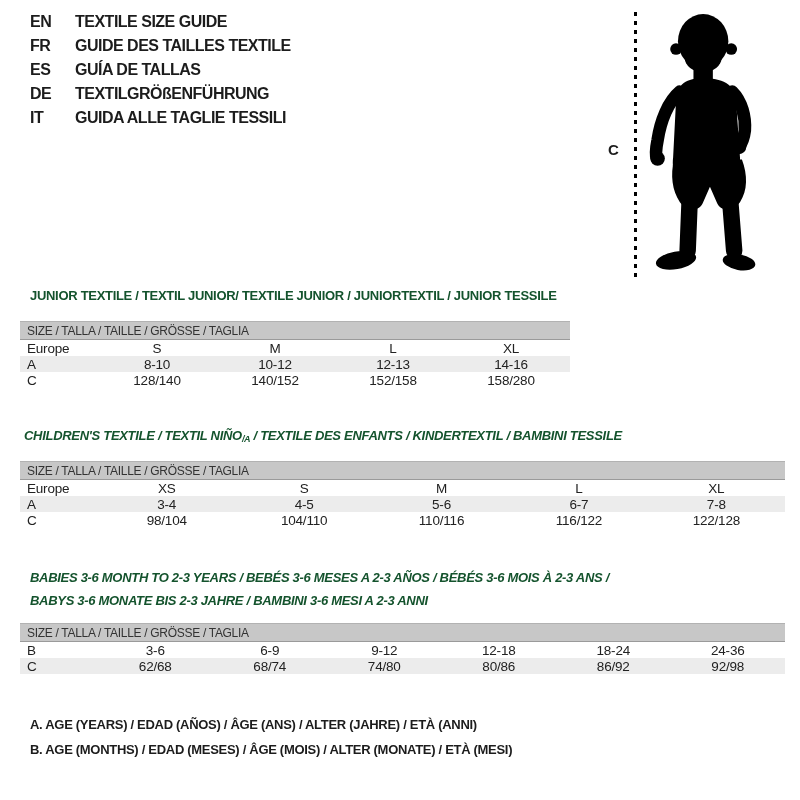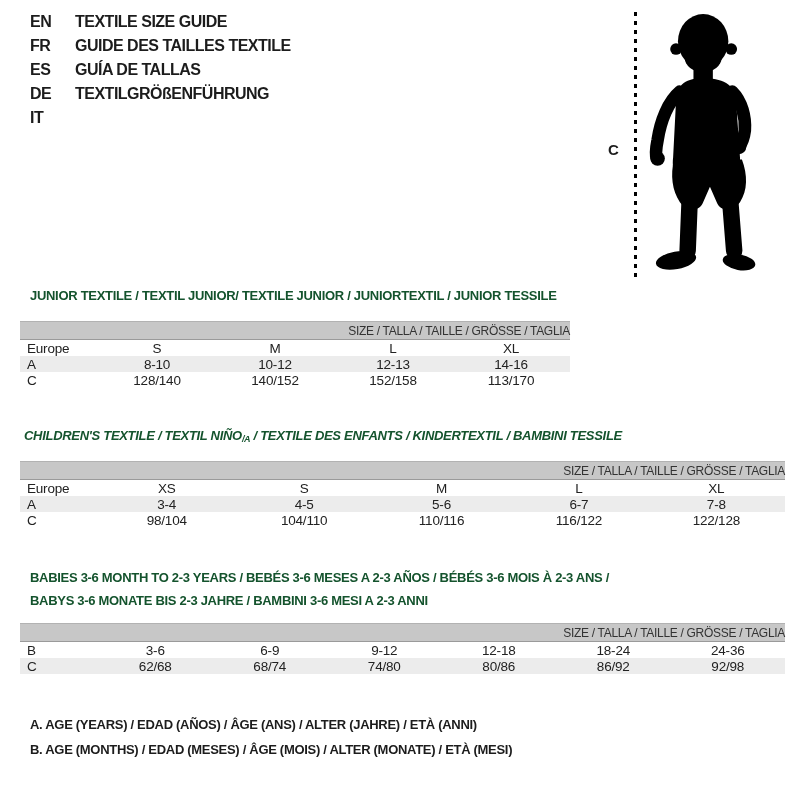--- a/index.html
+++ b/index.html
@@ -22,21 +22,21 @@
   .c-label{left:608px;top:141px;font-weight:bold;font-size:15px;}
   .silhouette{left:645px;top:8px;}
 
   
   .sec-title{font-weight:bold;font-size:13px;letter-spacing:-0.3px;color:#14532d;
     white-space:nowrap;height:16px;line-height:16px;}
   .sec-title sub{font-size:9px;vertical-align:-2px;}
   .bar{height:19px;line-height:19px;background:#c7c7c7;
     border-top:1px solid #b2b2b2;border-bottom:1px solid #9a9a9a;
     padding-left:7px;box-sizing:border-box;
-    font-size:12px;letter-spacing:-0.3px;color:#333;text-align:right;}
+    font-size:12px;letter-spacing:-0.3px;color:#333;}
   .row{display:flex;height:16px;align-items:center;
     font-size:13.5px;letter-spacing:-0.2px;color:#222;}
   .row.shade{background:#ececec;}
   .c0{width:78px;padding-left:7px;box-sizing:border-box;text-align:left;}
   .c{flex:1;text-align:center;}
 
   
   .notes{top:712px;left:30px;}
   .note-line{height:25px;line-height:25px;font-weight:bold;font-size:13px;
     letter-spacing:-0.3px;white-space:nowrap;}
@@ -56,20 +56,21 @@
   <div class="lang-row">
     <span class="lang-code">ES</span>
     <span class="lang-title">GUÍA DE TALLAS</span>
   </div>
   <div class="lang-row">
     <span class="lang-code">DE</span>
     <span class="lang-title">TEXTILGRÖßENFÜHRUNG</span>
   </div>
   <div class="lang-row">
     <span class="lang-code">IT</span>
+    <span class="lang-title">GUIDA ALLE TAGLIE TESSILI</span>
   </div>
 </div>
 
 <div class="abs dash-line"></div>
 <div class="abs c-label">C</div>
 <svg class="abs silhouette" width="126" height="272" viewBox="0 0 130 272" xmlns="http://www.w3.org/2000/svg">
   <g fill="#000">
     <ellipse cx="60" cy="30" rx="26" ry="28"></ellipse>
     <circle cx="32" cy="38" r="6"></circle>
     <circle cx="89" cy="38" r="6"></circle>
@@ -105,21 +106,21 @@
     <div class="c">8-10</div>
     <div class="c">10-12</div>
     <div class="c">12-13</div>
     <div class="c">14-16</div>
   </div>
   <div class="row">
     <div class="c0">C</div>
     <div class="c">128/140</div>
     <div class="c">140/152</div>
     <div class="c">152/158</div>
-    <div class="c">113/170</div>
+    <div class="c">158/280</div>
   </div>
 </div>
 
 <div class="abs" style="top:428px;left:24px;font-style:italic;">
   <div class="sec-title"><span>CHILDREN'S TEXTILE / TEXTIL NIÑO</span><sub>/A</sub><span> / TEXTILE DES ENFANTS / KINDERTEXTIL / BAMBINI TESSILE</span></div>
 </div>
 <div class="abs" style="top:461px;left:20px;width:765px;">
   <div class="bar">SIZE / TALLA / TAILLE / GRÖSSE / TAGLIA</div>
   <div class="row">
     <div class="c0">Europe</div>
@@ -140,21 +141,21 @@
   <div class="row">
     <div class="c0">C</div>
     <div class="c">98/104</div>
     <div class="c">104/110</div>
     <div class="c">110/116</div>
     <div class="c">116/122</div>
     <div class="c">122/128</div>
   </div>
 </div>
 
-<div class="abs" style="top:566px;left:30px;">
+<div class="abs" style="top:566px;left:30px;font-style:italic;">
   <div class="sec-title" style="height:23px;line-height:23px;">BABIES 3-6 MONTH TO 2-3 YEARS / BEBÉS 3-6 MESES A 2-3 AÑOS / BÉBÉS 3-6 MOIS À 2-3 ANS /</div>
   <div class="sec-title" style="height:23px;line-height:23px;">BABYS 3-6 MONATE BIS 2-3 JAHRE / BAMBINI 3-6 MESI A 2-3 ANNI</div>
 </div>
 <div class="abs" style="top:623px;left:20px;width:765px;">
   <div class="bar">SIZE / TALLA / TAILLE / GRÖSSE / TAGLIA</div>
   <div class="row">
     <div class="c0">B</div>
     <div class="c">3-6</div>
     <div class="c">6-9</div>
     <div class="c">9-12</div>

